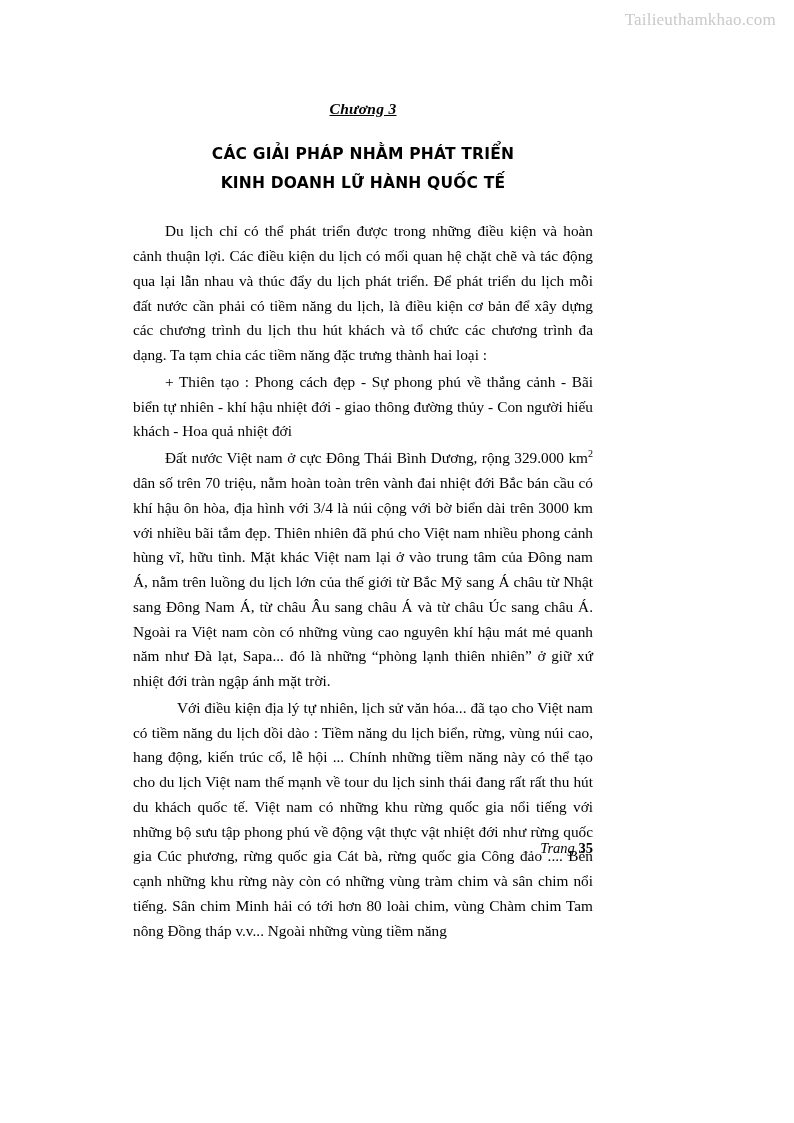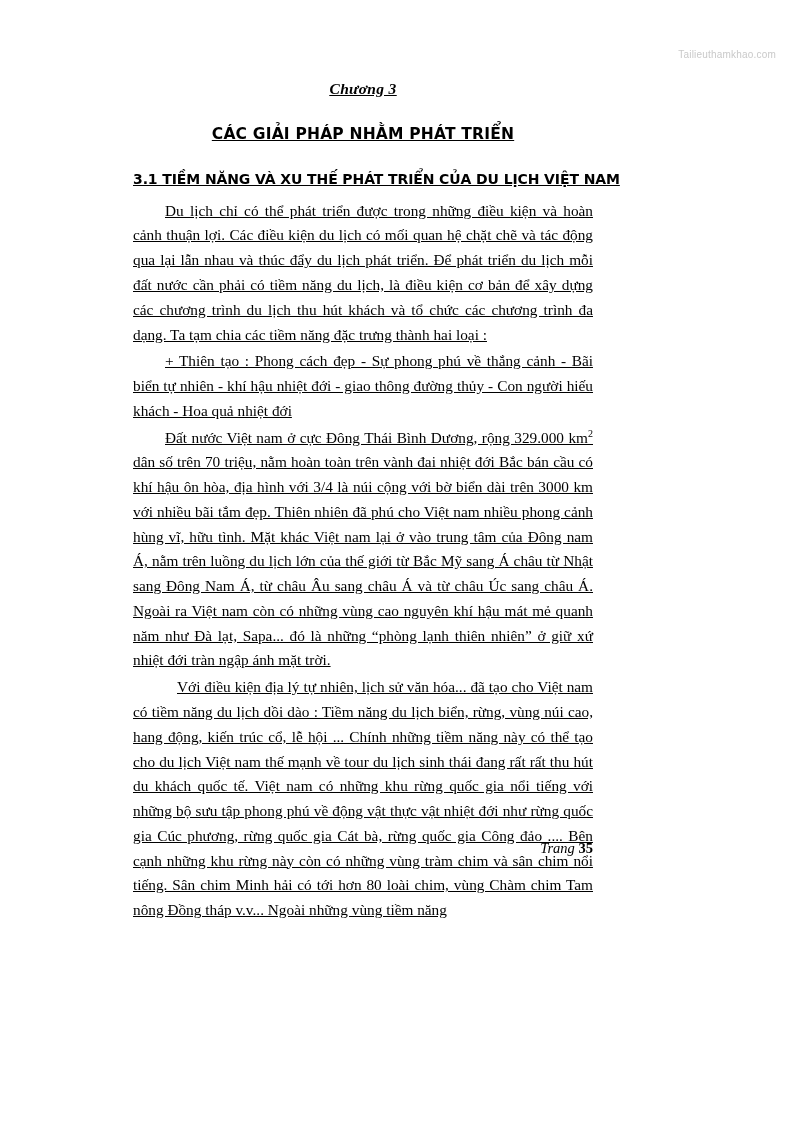--- a/index.html
+++ b/index.html
@@ -18,33 +18,31 @@
   .page {
     position: relative;
     width: 794px;
     height: 1123px;
     box-sizing: border-box;
   }
   .watermark {
     position: absolute;
     top: 10px;
     right: 18px;
-    font-family: Liberation Sans, sans-serif;
-    font-size: 10px;
+    font-family: Liberation Serif, serif;
+    font-size: 17px;
     color: #c9c9c9;
     letter-spacing: 0.2px;
     white-space: nowrap;
-    margin-top: 39px;
   }
   .content {
     position: absolute;
     left: 133px;
-    top: 80px;
+    top: 100px;
     width: 460px;
-    text-decoration: underline;
   }
   .chapter-label {
     text-align: center;
     font-family: "Liberation Serif", serif;
     font-weight: bold;
     font-style: italic;
     font-size: 15.5px;
     text-decoration: underline;
     margin: 0 0 22px 0;
     letter-spacing: 0.3px;
@@ -110,23 +108,23 @@
 <div class="page">
 
   <div class="watermark">Tailieuthamkhao.com</div>
 
   <div class="content">
 
     <div class="chapter-label">Chương 3</div>
 
     <div class="title-main">
       <span class="line1">CÁC GIẢI PHÁP NHẰM PHÁT TRIỂN</span>
+      <span class="line2">KINH DOANH LỮ HÀNH QUỐC TẾ</span>
     </div>
 
-    <div class="section-heading">3.1 TIỀM NĂNG VÀ XU THẾ PHÁT TRIỂN CỦA DU LỊCH VIỆT NAM</div>
 
     <p class="body-text">Du lịch chỉ có thể phát triển được trong những điều kiện và hoàn cảnh thuận lợi. Các điều kiện du lịch  có mối quan hệ chặt chẽ và tác động qua lại lẫn nhau và thúc đẩy du lịch phát triển. Để phát triển du lịch mỗi đất nước cần phải có tiềm năng du lịch, là điều kiện cơ bản để xây dựng các chương trình du lịch thu hút khách và tổ chức các chương trình đa dạng. Ta tạm chia các tiềm năng đặc trưng thành hai loại :</p>
 
     <p class="body-text gap">+ Thiên tạo : Phong cách đẹp - Sự phong phú về thắng cảnh - Bãi biển tự nhiên - khí hậu nhiệt đới - giao thông đường thủy - Con người hiếu khách - Hoa quả nhiệt đới</p>
 
 
     <p class="body-text gap"><span>Đất nước Việt nam ở cực Đông Thái Bình Dương, rộng 329.000 km</span><sup>2</sup><span> dân số trên 70 triệu, nằm hoàn toàn trên vành đai nhiệt đới Bắc bán cầu có khí hậu ôn hòa, địa hình với 3/4 là núi cộng với bờ biển dài trên 3000 km với nhiều bãi tắm đẹp. Thiên nhiên đã phú cho Việt nam nhiều phong cảnh hùng vĩ, hữu tình. Mặt khác Việt nam lại ở vào trung tâm của Đông nam Á, nằm trên luồng du lịch lớn của thế giới từ Bắc Mỹ sang Á châu  từ Nhật sang Đông Nam Á, từ châu Âu sang châu Á  và từ châu Úc sang châu Á. Ngoài ra Việt nam còn có những vùng cao nguyên khí hậu mát mẻ quanh năm như Đà lạt, Sapa... đó là những “phòng lạnh thiên nhiên” ở giữ  xứ nhiệt đới tràn ngập ánh mặt trời.</span></p>
 
     <p class="body-text indent-wide gap">Với điều kiện địa lý tự nhiên, lịch sử văn hóa... đã tạo cho Việt nam có tiềm năng du lịch dồi dào : Tiềm năng du lịch biển, rừng, vùng núi cao, hang động, kiến trúc cổ, lễ hội ...  Chính những tiềm năng này có thể tạo cho du lịch Việt nam thế mạnh  về tour du lịch sinh thái đang rất rất thu hút du khách quốc tế. Việt nam có những khu rừng quốc gia nổi tiếng với những bộ sưu tập phong phú về động vật thực vật nhiệt đới như rừng quốc gia Cúc phương, rừng quốc gia Cát bà, rừng quốc gia Công đảo .... Bên cạnh những khu rừng này còn có những vùng tràm chim và sân chim nổi tiếng. Sân chim Minh hải có tới hơn 80 loài chim, vùng Chàm chim Tam nông Đồng tháp v.v... Ngoài những vùng tiềm năng</p>
 

